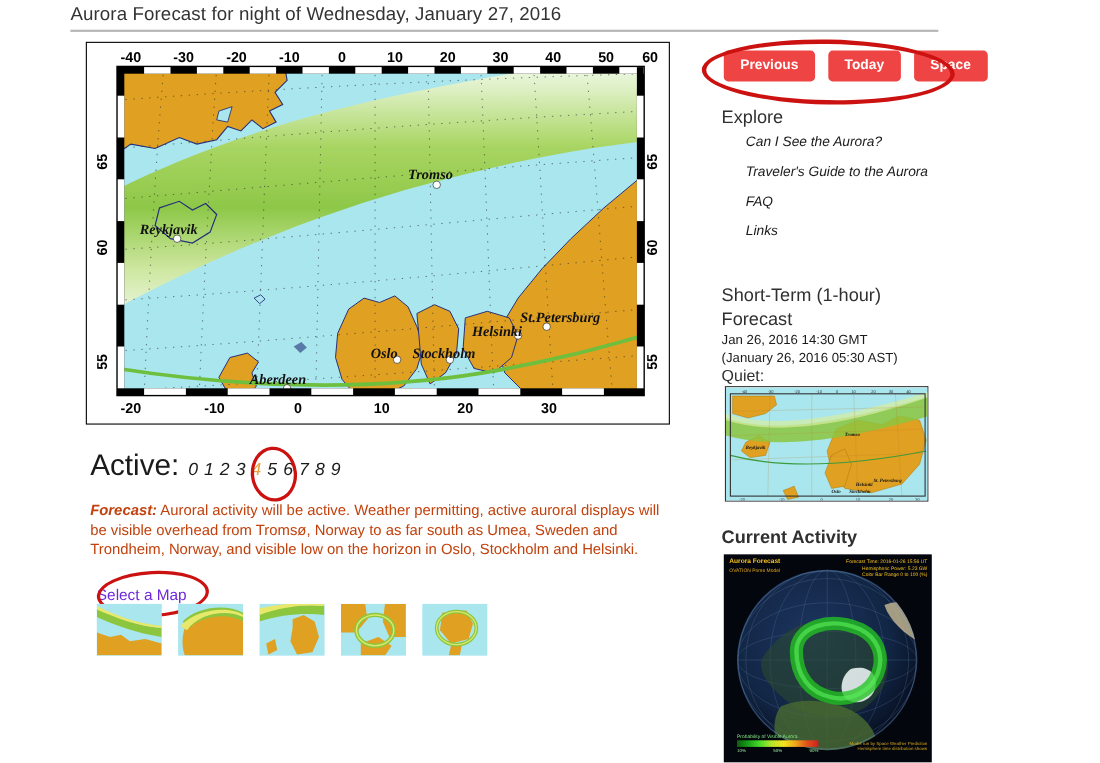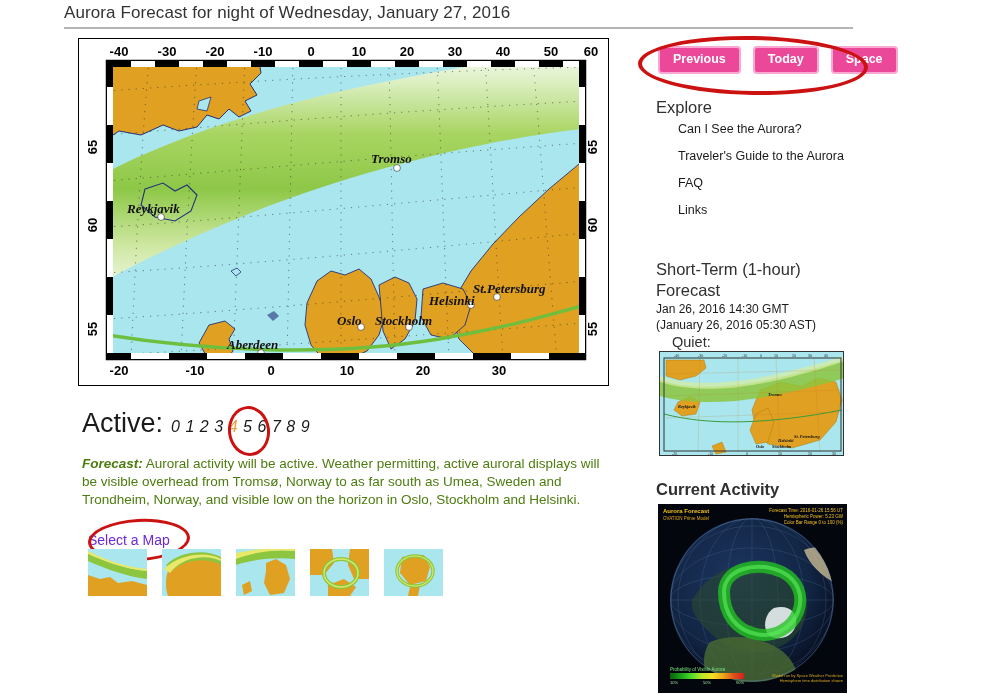--- a/index.html
+++ b/index.html
@@ -33,62 +33,62 @@
   #activity-digits{font-size:16px;letter-spacing:5.5px;color:#1a1a1a;font-style:italic;}
   #activity-digits .hot{color:#E8A33D;}
   #active-ring{
     position:absolute;left:228px;top:406px;width:36px;height:44px;
     border:3px solid #CC1111;border-radius:50%/50%;
     transform:rotate(-6deg);pointer-events:none;
   }
   
   #forecast-text{
     position:absolute;left:82px;top:455px;width:525px;
-    font-size:13.5px;line-height:18px;color:#4d7c0f;
+    font-size:13.5px;line-height:18px;color:#c2410c;
   }
   #forecast-text b{font-style:italic;font-weight:bold;}
   
   #select-map-label{
     position:absolute;left:88px;top:532px;font-size:14px;color:#6d28d9;
   }
   #select-map-ring{
     position:absolute;left:88px;top:519px;width:96px;height:36px;
     border:3px solid #CC1111;border-radius:50%;
     transform:rotate(-3deg);pointer-events:none;
   }
   #thumb-row{
     position:absolute;left:88px;top:549px;display:flex;gap:15px;
   }
   .thumb{width:59px;height:47px;background:#A9E6EE;position:relative;overflow:hidden;}
   #btn-row{position:absolute;left:658px;top:46px;display:flex;gap:12px;}
   .navbtn{
-    background:#ec4899;border:2px solid #f9a8d4;border-radius:4px;
+    background:#ef4444;border:2px solid #ef4444;border-radius:4px;
     color:#fff;font-size:12.5px;font-weight:bold;
     padding:5px 13px 6px;cursor:pointer;line-height:1;
   }
   #btn-ring{
     position:absolute;left:638px;top:36px;width:222px;height:51px;
     border:4px solid #CC1111;border-radius:50%;pointer-events:none;
     transform:rotate(1deg);
   }
   .side-h{
     position:absolute;font-size:16.5px;color:#303030;font-weight:400;
     line-height:21px;
   }
   #explore-h{left:656px;top:97px;}
-  #explore-list{position:absolute;left:678px;top:121px;width:185px;}
+  #explore-list{position:absolute;left:678px;top:121px;width:185px;font-style:italic;}
   .explore-item{
     font-size:12.5px;color:#1a1a1a;line-height:17px;
     margin-bottom:10px;cursor:pointer;
   }
   #shortterm-h{left:656px;top:259px;width:180px;}
   #shortterm-meta{
     position:absolute;left:656px;top:301px;font-size:12px;line-height:16px;color:#1a1a1a;
   }
-  #quiet-label{position:absolute;left:656px;top:334px;font-size:14.5px;color:#303030;margin-left:16px;}
+  #quiet-label{position:absolute;left:656px;top:334px;font-size:14.5px;color:#303030;}
   #quiet-map{
     position:absolute;left:659px;top:351px;width:185px;height:105px;
     border:1px solid #333;box-sizing:border-box;background:#fff;overflow:hidden;
   }
   #current-h{left:656px;top:479px;font-weight:bold;}
   #globe{
     position:absolute;left:658px;top:504px;width:189px;height:189px;
     background:#04060e;overflow:hidden;
   }
   .globe-txt{position:absolute;font-family:"Liberation Sans",sans-serif;}

